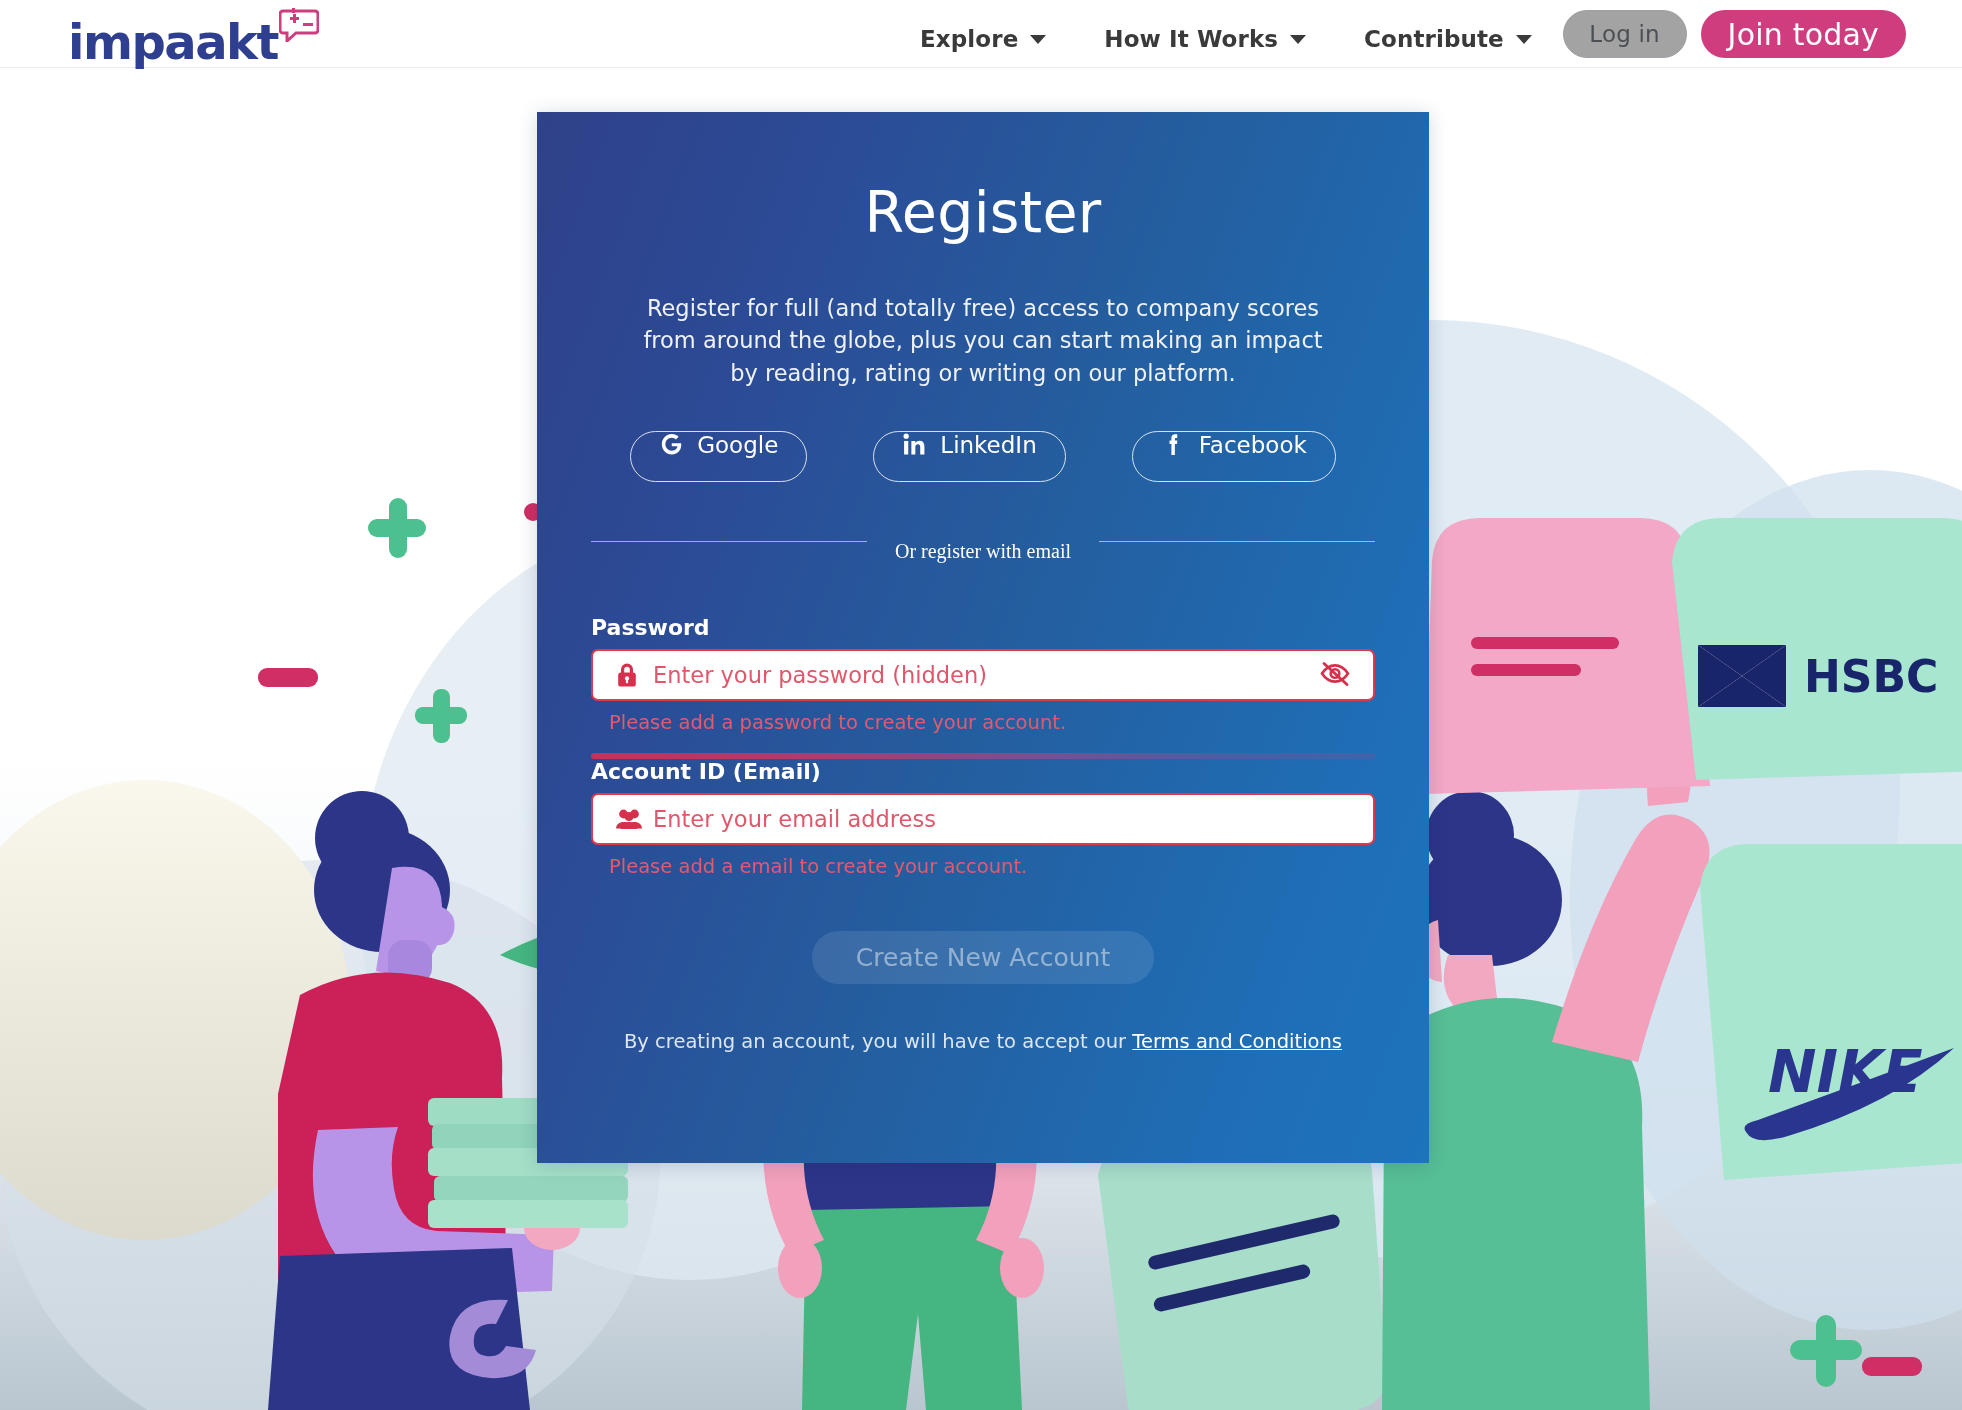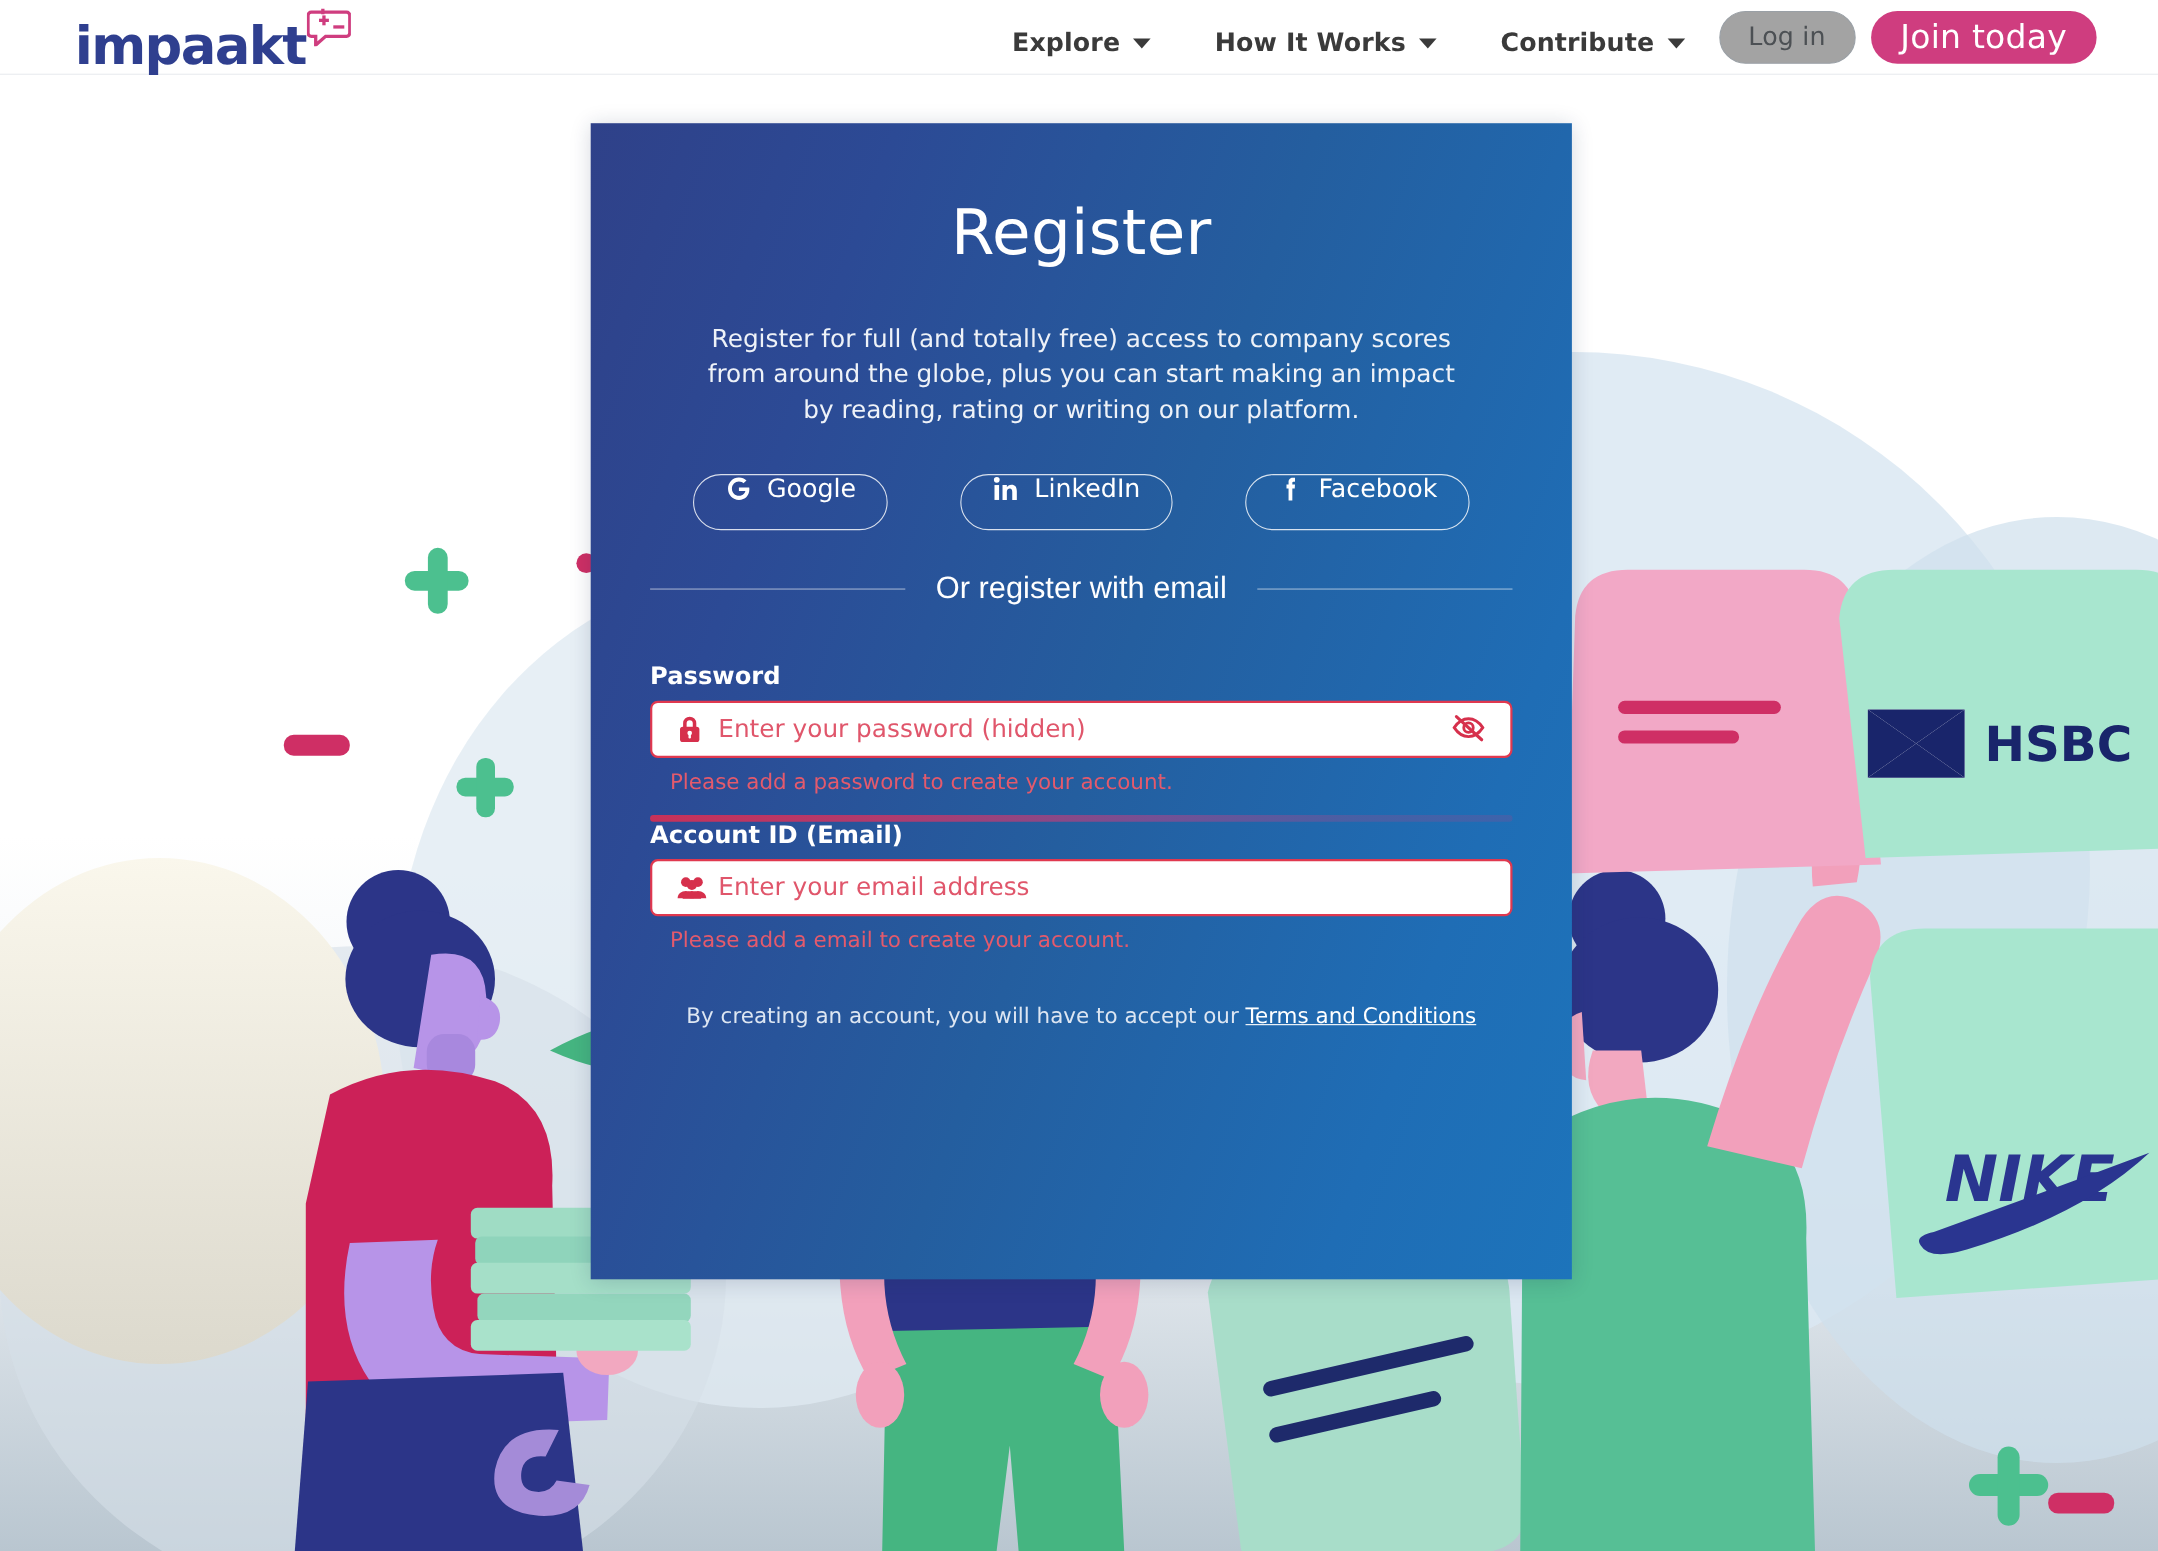--- a/index.html
+++ b/index.html
@@ -82,22 +82,22 @@
     gap: 13px; cursor: pointer; padding: 0 28px;
     font-family: "DejaVu Sans", sans-serif; font-size: 23px;
   }
   .social-btn .s-ico { display: flex; align-items: center; }
 
   .or-row { display: flex; align-items: center; justify-content: center; margin-top: 37px; padding: 0 54px; }
   .or-line { height: 1px; background: rgba(255,255,255,.55); flex: 1; }
   .or-line.left { max-width: 282px; }
   .or-line.right { max-width: 282px; }
   .or-text {
-    font-family: Liberation Sans, sans-serif; font-size: 28px; color: #ffffff;
-    padding: 0 28px; white-space: nowrap;
+    font-family: Liberation Serif, serif; font-size: 20px; color: #ffffff;
+    padding: 0 28px; white-space: nowrap; margin-top: 21px;
   }
 
   .form { margin: 52px 54px 0; }
   .field-label {
     font-family: "DejaVu Sans", sans-serif; font-size: 22px; font-weight: 700;
     color: #ffffff; margin-bottom: 9px;
   }
   .input-box {
     position: relative; width: 100%; height: 52px; background: #ffffff;
     border: 2.5px solid #e0384f; border-radius: 7px; display: flex; align-items: center;
@@ -402,20 +402,23 @@
               <path d="M1 20.5c0-4 3.4-6.6 7.5-6.6s7.5 2.6 7.5 6.6z" fill="#d6304c"></path>
               <path d="M12 20.5c0-4 3.4-6.6 7.5-6.6S27 16.5 27 20.5z" fill="#d6304c"></path>
               <path d="M5.6 21c0-4.3 3.7-7 8.4-7s8.4 2.7 8.4 7z" fill="#d6304c"></path>
             </svg>
           </span>
           <span class="input-ph">Enter your email address</span>
         </div>
         <div class="field-error">Please add a email to create your account.</div>
       </div>
 
+      <div class="submit-wrap">
+        <button class="btn-submit">Create New Account</button>
+      </div>
 
       <div class="terms">
         <span>By creating an account, you will have to accept our </span><a>Terms and Conditions</a>
       </div>
     </div>
   </div>
 
 </div>
 
 </body></html>

